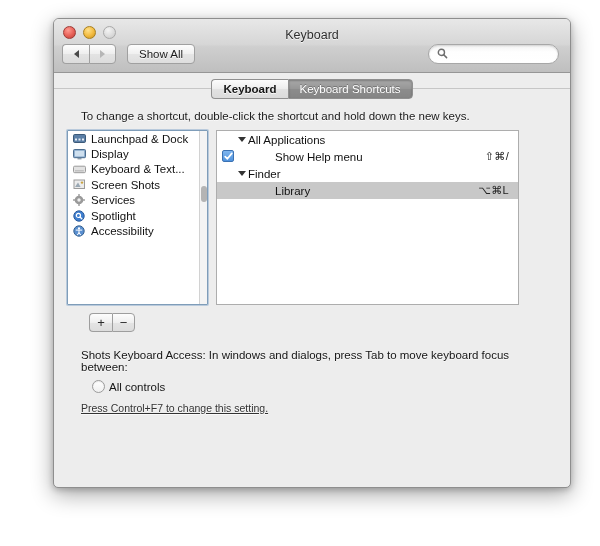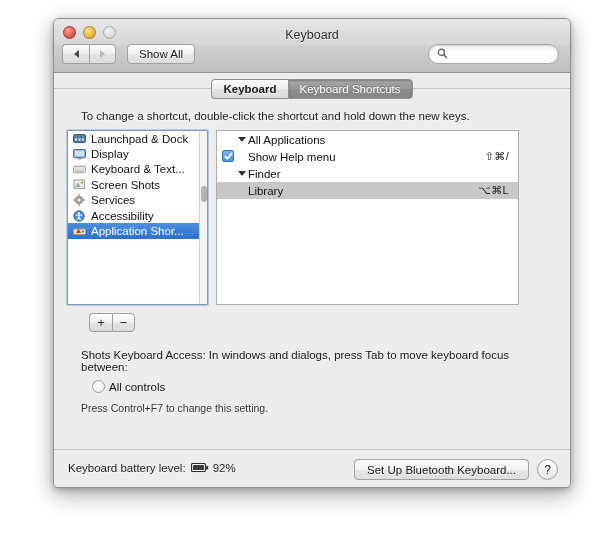--- a/index.html
+++ b/index.html
@@ -158,21 +158,21 @@
   #shortlist {
     position: relative;
     margin-left: 8px;
     width: 303px; height: 175px;
     background: #ffffff;
     border: 1px solid #adadad;
     overflow: hidden;
   }
   .sc-row { position: relative; display: flex; align-items: center; height: 17px; font-size: 11.5px; color: #111; }
   .sc-row.group { padding-left: 21px; }
-  .sc-row.item  { padding-left: 31px; }
+  .sc-row.item  { padding-left: 58px; }
   .sc-row.selected { background: #c8c8c8; }
   .disc {
     position: absolute; left: 21px;
     width: 0; height: 0;
     border-left: 4.5px solid transparent; border-right: 4.5px solid transparent;
     border-top: 5px solid #333;
   }
   .sc-row.group > span.lbl { margin-left: 10px; }
   .sc-check {
     position: absolute; left: 5px; top: 2px;
@@ -206,21 +206,21 @@
   .radio-row { display: flex; align-items: center; margin: 7px 0 0 11px; font-size: 11.5px; color: #151515; }
   .radio {
     width: 13px; height: 13px; border-radius: 50%; margin-right: 4px;
     background: linear-gradient(to bottom, #ffffff 0%, #f0f0f0 100%);
     border: 1px solid #9b9b9b;
     box-shadow: inset 0 1px 1px rgba(0,0,0,0.08);
     display: flex; align-items: center; justify-content: center;
     flex: 0 0 13px;
   }
   .radio .dot { width: 5px; height: 5px; border-radius: 50%; background: #2f2f2f; }
-  #fka-hint { font-size: 10.5px; color: #333; margin: 9px 0 0 0; text-shadow: 0 1px 0 rgba(255,255,255,0.7); }
+  #fka-hint { font-size: 10.5px; color: #333; margin: 9px 0 0 0; text-shadow: 0 1px 0 rgba(255,255,255,0.7); text-decoration: underline; }
 
   
   #bottombar {
     position: absolute; left: 0; right: 0; bottom: 0;
     height: 38px;
     border-top: 1px solid #c3c3c3;
     background: #ededed;
   }
   #battery-label {
     position: absolute; left: 14px; top: 12px;
@@ -354,42 +354,42 @@
                 <rect x="5.3" y="0" width="1.4" height="2.4"></rect>
                 <rect x="5.3" y="9.6" width="1.4" height="2.4"></rect>
                 <rect x="0" y="5.3" width="2.4" height="1.4"></rect>
                 <rect x="9.6" y="5.3" width="2.4" height="1.4"></rect>
               </g>
             </svg>
           </span>
           <span class="lbl">Services</span>
         </div>
 
+        <div class="side-row">
+          <span class="side-ico">
+            <svg width="12" height="12" viewBox="0 0 12 12">
+              <circle cx="6" cy="6" r="5.2" fill="#3f7fd0" stroke="#2b5b9b"></circle>
+              <circle cx="5.4" cy="5.4" r="2.1" fill="none" stroke="#ffffff" stroke-width="1.2"></circle>
+              <line x1="7" y1="7" x2="8.8" y2="8.8" stroke="#ffffff" stroke-width="1.3" stroke-linecap="round"></line>
+            </svg>
+          </span>
+          <span class="lbl">Spotlight</span>
+        </div>
 
         <div class="side-row">
           <span class="side-ico">
             <svg width="12" height="12" viewBox="0 0 12 12">
               <circle cx="6" cy="6" r="5.2" fill="#5a8fd0" stroke="#35608f"></circle>
               <circle cx="6" cy="3.4" r="1.15" fill="#ffffff"></circle>
               <path d="M3.2 5.1 H8.8 M6 5.1 V8.8 M4.3 10 L6 7.6 L7.7 10" stroke="#ffffff" stroke-width="1" fill="none" stroke-linecap="round"></path>
             </svg>
           </span>
           <span class="lbl">Accessibility</span>
         </div>
 
-        <div class="side-row selected">
-          <span class="side-ico">
-            <svg width="13" height="11" viewBox="0 0 13 11">
-              <rect x="0.5" y="3" width="12" height="5.5" rx="1" fill="#e8e2d2" stroke="#a79b80"></rect>
-              <path d="M3 7 L5.5 2.5 L8 7 Z" fill="#c4491f"></path>
-              <circle cx="9.8" cy="5.6" r="1.1" fill="#4f7ec0"></circle>
-            </svg>
-          </span>
-          <span class="lbl">Application Shor...</span>
-        </div>
 
         <div id="side-scrollbar">
           <div id="side-scrollthumb"></div>
         </div>
       </div>
 
       <div id="shortlist">
 
         <div class="sc-row group">
           <span class="disc"></span>
@@ -430,30 +430,14 @@
 
       <div class="radio-row">
         <span class="radio"></span>
         <span class="lbl">All controls</span>
       </div>
 
       <div id="fka-hint">Press Control+F7 to change this setting.</div>
     </div>
   </div>
 
-  <div id="bottombar">
-    <div id="battery-label">
-      <span>Keyboard battery level:</span>
-      <span id="battery-icon">
-        <svg width="18" height="10" viewBox="0 0 18 10">
-          <rect x="0.5" y="0.5" width="14" height="8" rx="1.4" fill="#ffffff" stroke="#2d2d2d" stroke-width="1.2"></rect>
-          <rect x="2" y="2" width="11" height="5" rx="0.6" fill="#3a3a3a"></rect>
-          <rect x="15.2" y="3" width="2" height="3.4" rx="0.6" fill="#2d2d2d"></rect>
-        </svg>
-      </span>
-      <span>92%</span>
-    </div>
-
-    <div id="bt-button">Set Up Bluetooth Keyboard...</div>
-    <div id="help-button">?</div>
-  </div>
 
 </div>
 
 </body></html>

